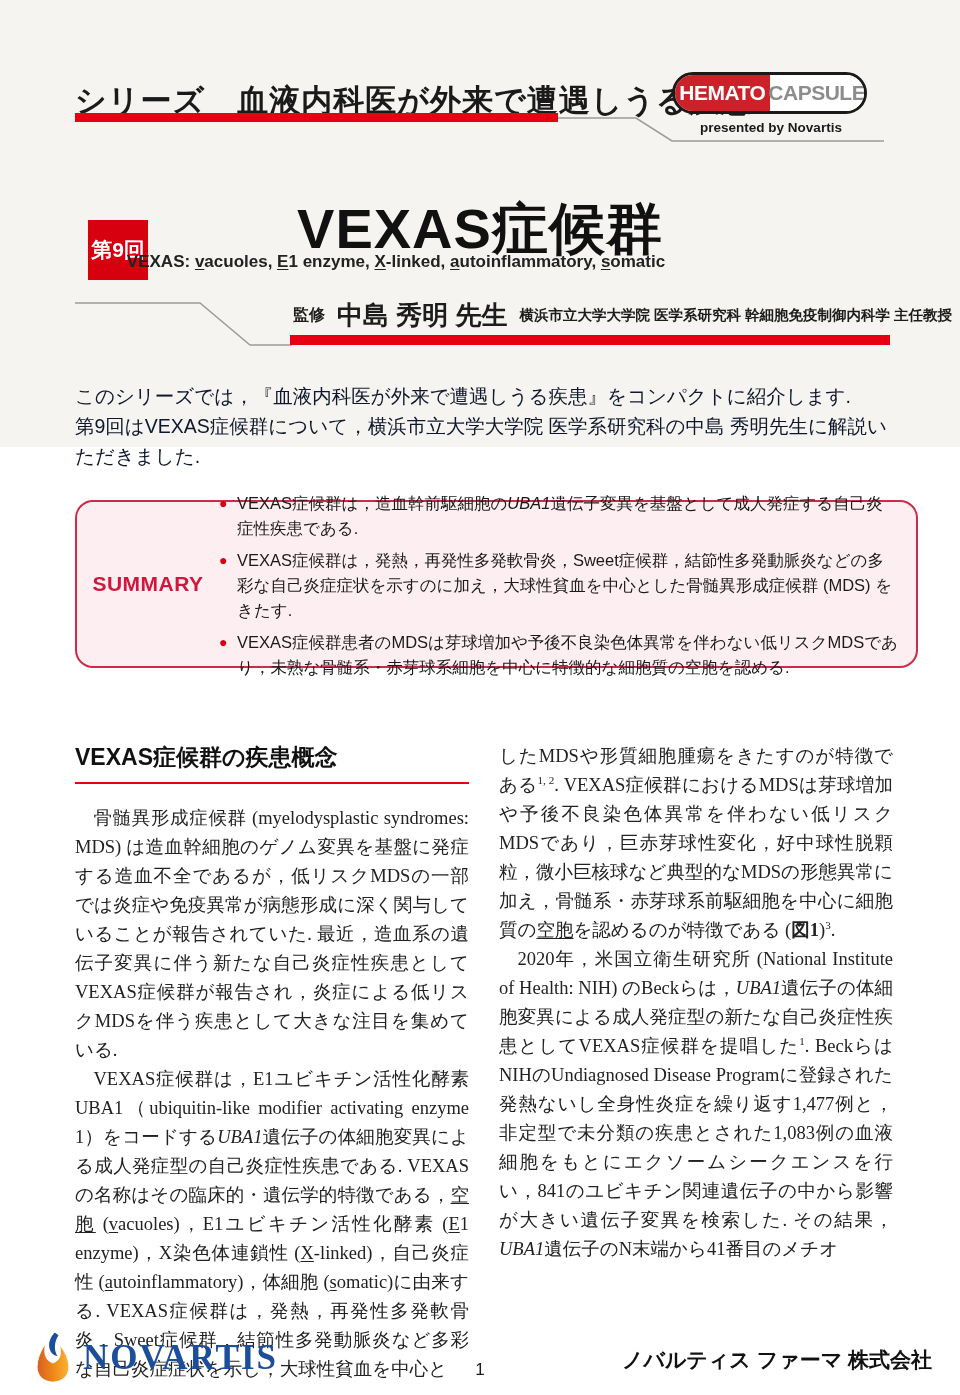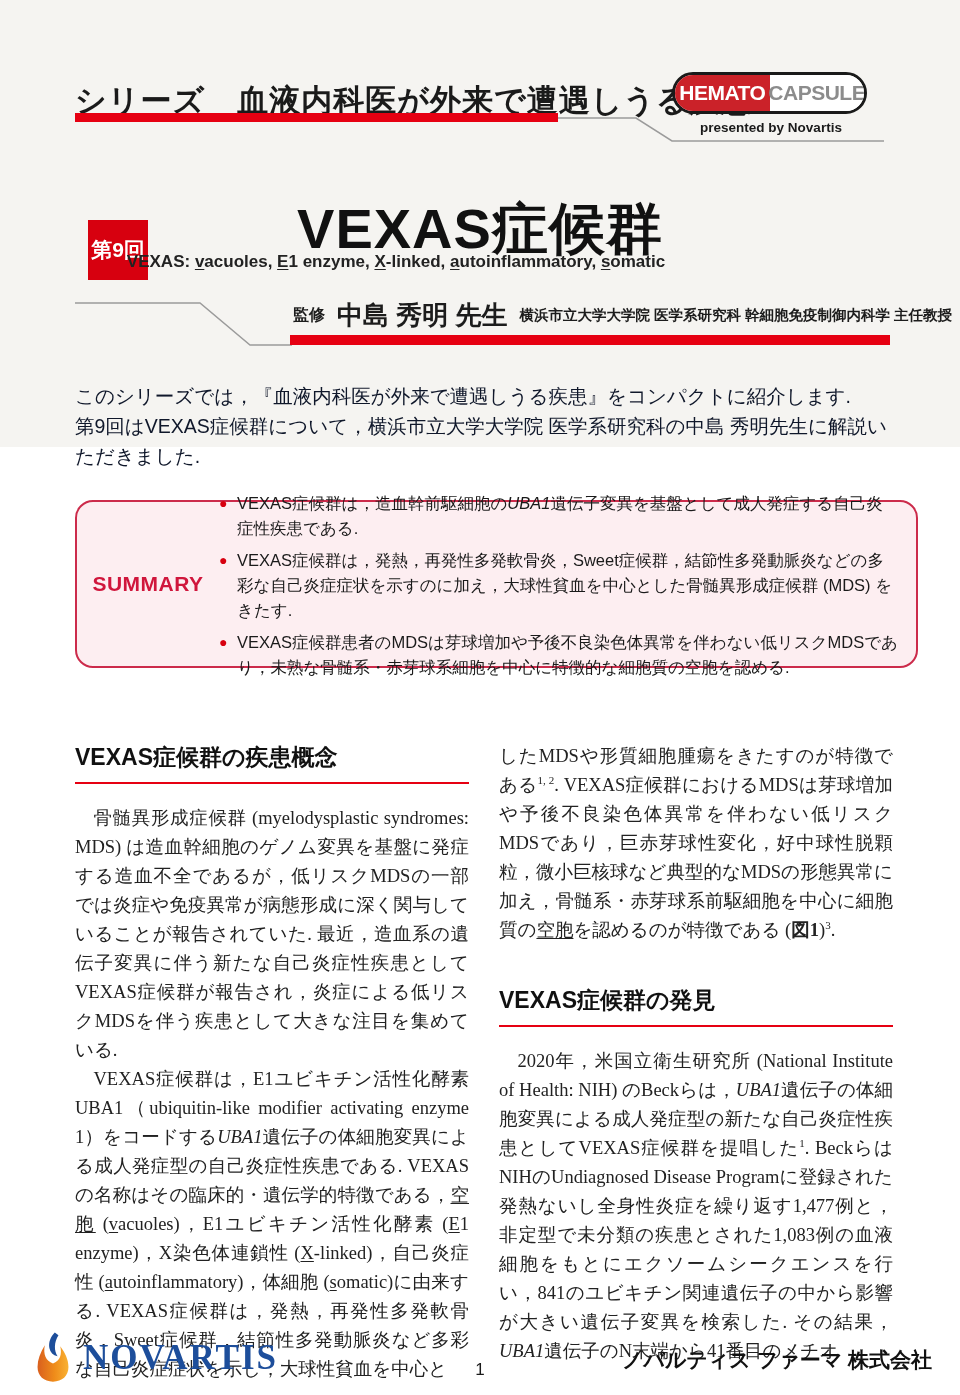--- a/index.html
+++ b/index.html
@@ -128,21 +128,20 @@
 </div>
 
 <div class="abs columns">
   <div class="col">
     <h2 class="sec-heading">VEXAS症候群の疾患概念</h2>
     <p class="body-p indent">骨髄異形成症候群 (myelodysplastic syndromes: MDS) は造血幹細胞のゲノム変異を基盤に発症する造血不全であるが，低リスクMDSの一部では炎症や免疫異常が病態形成に深く関与していることが報告されていた. 最近，造血系の遺伝子変異に伴う新たな自己炎症性疾患としてVEXAS症候群が報告され，炎症による低リスクMDSを伴う疾患として大きな注目を集めている.</p>
     <p class="body-p indent">VEXAS症候群は，E1ユビキチン活性化酵素UBA1（ubiquitin-like modifier activating enzyme 1）をコードする<i>UBA1</i>遺伝子の体細胞変異による成人発症型の自己炎症性疾患である. VEXASの名称はその臨床的・遺伝学的特徴である，<u>空胞</u> (<u>v</u>acuoles)，E1ユビキチン活性化酵素 (<u>E</u>1 enzyme)，X染色体連鎖性 (<u>X</u>-linked)，自己炎症性 (<u>a</u>utoinflammatory)，体細胞 (<u>s</u>omatic)に由来する. VEXAS症候群は，発熱，再発性多発軟骨炎，Sweet症候群，結節性多発動脈炎など多彩な自己炎症症状を示し，大球性貧血を中心と</p>
   </div>
   <div class="col">
     <p class="body-p">したMDSや形質細胞腫瘍をきたすのが特徴である<sup>1, 2</sup>. VEXAS症候群におけるMDSは芽球増加や予後不良染色体異常を伴わない低リスクMDSであり，巨赤芽球性変化，好中球性脱顆粒，微小巨核球など典型的なMDSの形態異常に加え，骨髄系・赤芽球系前駆細胞を中心に細胞質の<u>空胞</u>を認めるのが特徴である (<b>図1</b>)<sup>3</sup>.</p>
-    <h2 class="sec-heading second">VEXAS症候群の発見</h2>
     <p class="body-p indent">2020年，米国立衛生研究所 (National Institute of Health: NIH) のBeckらは，<i>UBA1</i>遺伝子の体細胞変異による成人発症型の新たな自己炎症性疾患としてVEXAS症候群を提唱した<sup>1</sup>. BeckらはNIHのUndiagnosed Disease Programに登録された発熱ないし全身性炎症を繰り返す1,477例と，非定型で未分類の疾患とされた1,083例の血液細胞をもとにエクソームシークエンスを行い，841のユビキチン関連遺伝子の中から影響が大きい遺伝子変異を検索した. その結果，<i>UBA1</i>遺伝子のN末端から41番目のメチオ</p>
   </div>
 </div>
 
 <div class="abs novartis-logo">
   <svg width="40" height="52" viewBox="0 0 44 56">
     <defs>
       <linearGradient id="flameGrad" x1="0" y1="0" x2="1" y2="0">
         <stop offset="0" stop-color="#d95f1e"></stop>
         <stop offset="0.55" stop-color="#ef8c1a"></stop>

